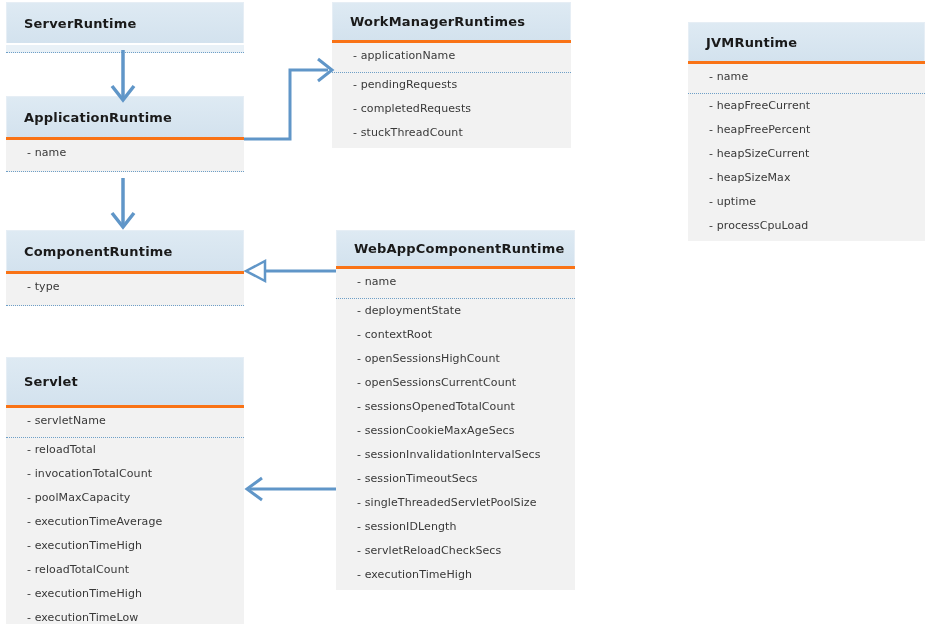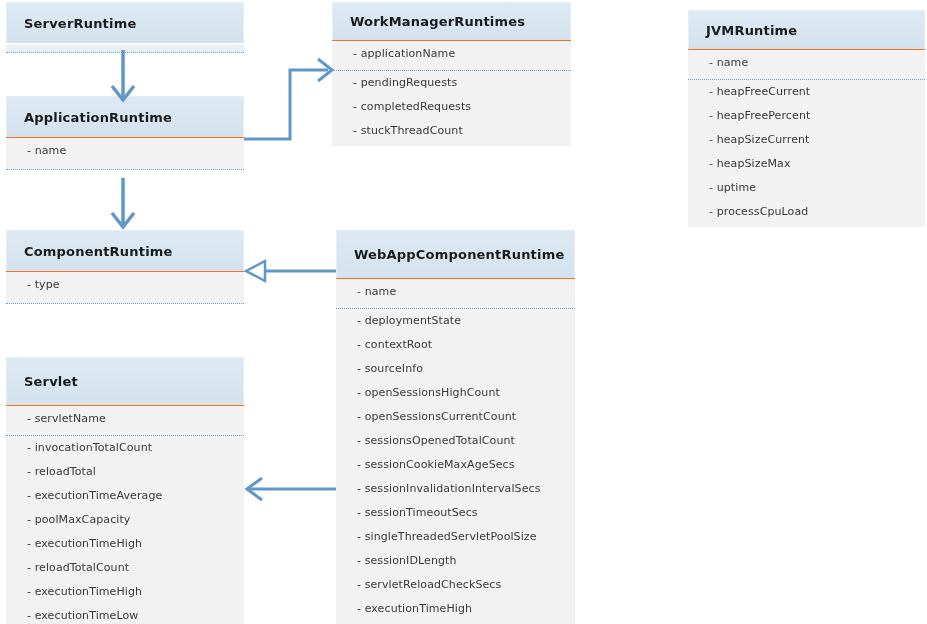--- a/index.html
+++ b/index.html
@@ -17,21 +17,21 @@
     padding-left:17px;
   }
   .hdr span{
     font-size:13px;font-weight:bold;color:#1A1A1A;letter-spacing:0.2px;
   }
   .hdr-strip{
     height:7px;background:#E9F1F7;
     border-top:2px solid #ffffff;
     border-bottom:1px dotted #6E9FC7;
   }
-  .body{background:#F2F2F2;border-top:1px solid #f97316;padding-bottom:3px;}
+  .body{background:#F2F2F2;border-top:3px solid #f97316;padding-bottom:3px;}
   .body.no-pad{padding-bottom:0;}
   .row{
     height:24px;line-height:24px;
     padding-left:21px;
     font-size:11px;color:#383838;letter-spacing:0.1px;
     white-space:nowrap;overflow:hidden;
   }
   .frow{
     height:30px;line-height:25px;
     border-bottom:1px dotted #6E9FC7;
@@ -68,66 +68,65 @@
       <div class="row frow" style="height:32px">- type</div>
     </div>
   </div>
 
   <div class="cls" style="left:6px;top:357px;width:238px">
     <div class="hdr" style="height:48px">
       <span>Servlet</span>
     </div>
     <div class="body">
       <div class="row frow">- servletName</div>
+      <div class="row">- reloadTotal</div>
       <div class="row">- invocationTotalCount</div>
-      <div class="row">- reloadTotal</div>
+      <div class="row">- poolMaxCapacity</div>
       <div class="row">- executionTimeAverage</div>
-      <div class="row">- poolMaxCapacity</div>
       <div class="row">- executionTimeHigh</div>
       <div class="row">- reloadTotalCount</div>
       <div class="row">- executionTimeHigh</div>
       <div class="row">- executionTimeLow</div>
     </div>
   </div>
 
   <div class="cls" style="left:332px;top:2px;width:239px">
     <div class="hdr" style="height:38px">
       <span>WorkManagerRuntimes</span>
     </div>
     <div class="body">
       <div class="row frow">- applicationName</div>
       <div class="row">- pendingRequests</div>
       <div class="row">- completedRequests</div>
       <div class="row">- stuckThreadCount</div>
     </div>
   </div>
 
   <div class="cls" style="left:336px;top:230px;width:239px">
-    <div class="hdr" style="height:48px">
+    <div class="hdr" style="height:36px">
       <span>WebAppComponentRuntime</span>
     </div>
     <div class="body">
       <div class="row frow">- name</div>
       <div class="row">- deploymentState</div>
       <div class="row">- contextRoot</div>
-      <div class="row">- sourceInfo</div>
       <div class="row">- openSessionsHighCount</div>
       <div class="row">- openSessionsCurrentCount</div>
       <div class="row">- sessionsOpenedTotalCount</div>
       <div class="row">- sessionCookieMaxAgeSecs</div>
       <div class="row">- sessionInvalidationIntervalSecs</div>
       <div class="row">- sessionTimeoutSecs</div>
       <div class="row">- singleThreadedServletPoolSize</div>
       <div class="row">- sessionIDLength</div>
       <div class="row">- servletReloadCheckSecs</div>
       <div class="row">- executionTimeHigh</div>
     </div>
   </div>
 
-  <div class="cls" style="left:688px;top:10px;width:237px">
+  <div class="cls" style="left:688px;top:22px;width:237px">
     <div class="hdr" style="height:39px">
       <span>JVMRuntime</span>
     </div>
     <div class="body">
       <div class="row frow">- name</div>
       <div class="row">- heapFreeCurrent</div>
       <div class="row">- heapFreePercent</div>
       <div class="row">- heapSizeCurrent</div>
       <div class="row">- heapSizeMax</div>
       <div class="row">- uptime</div>

